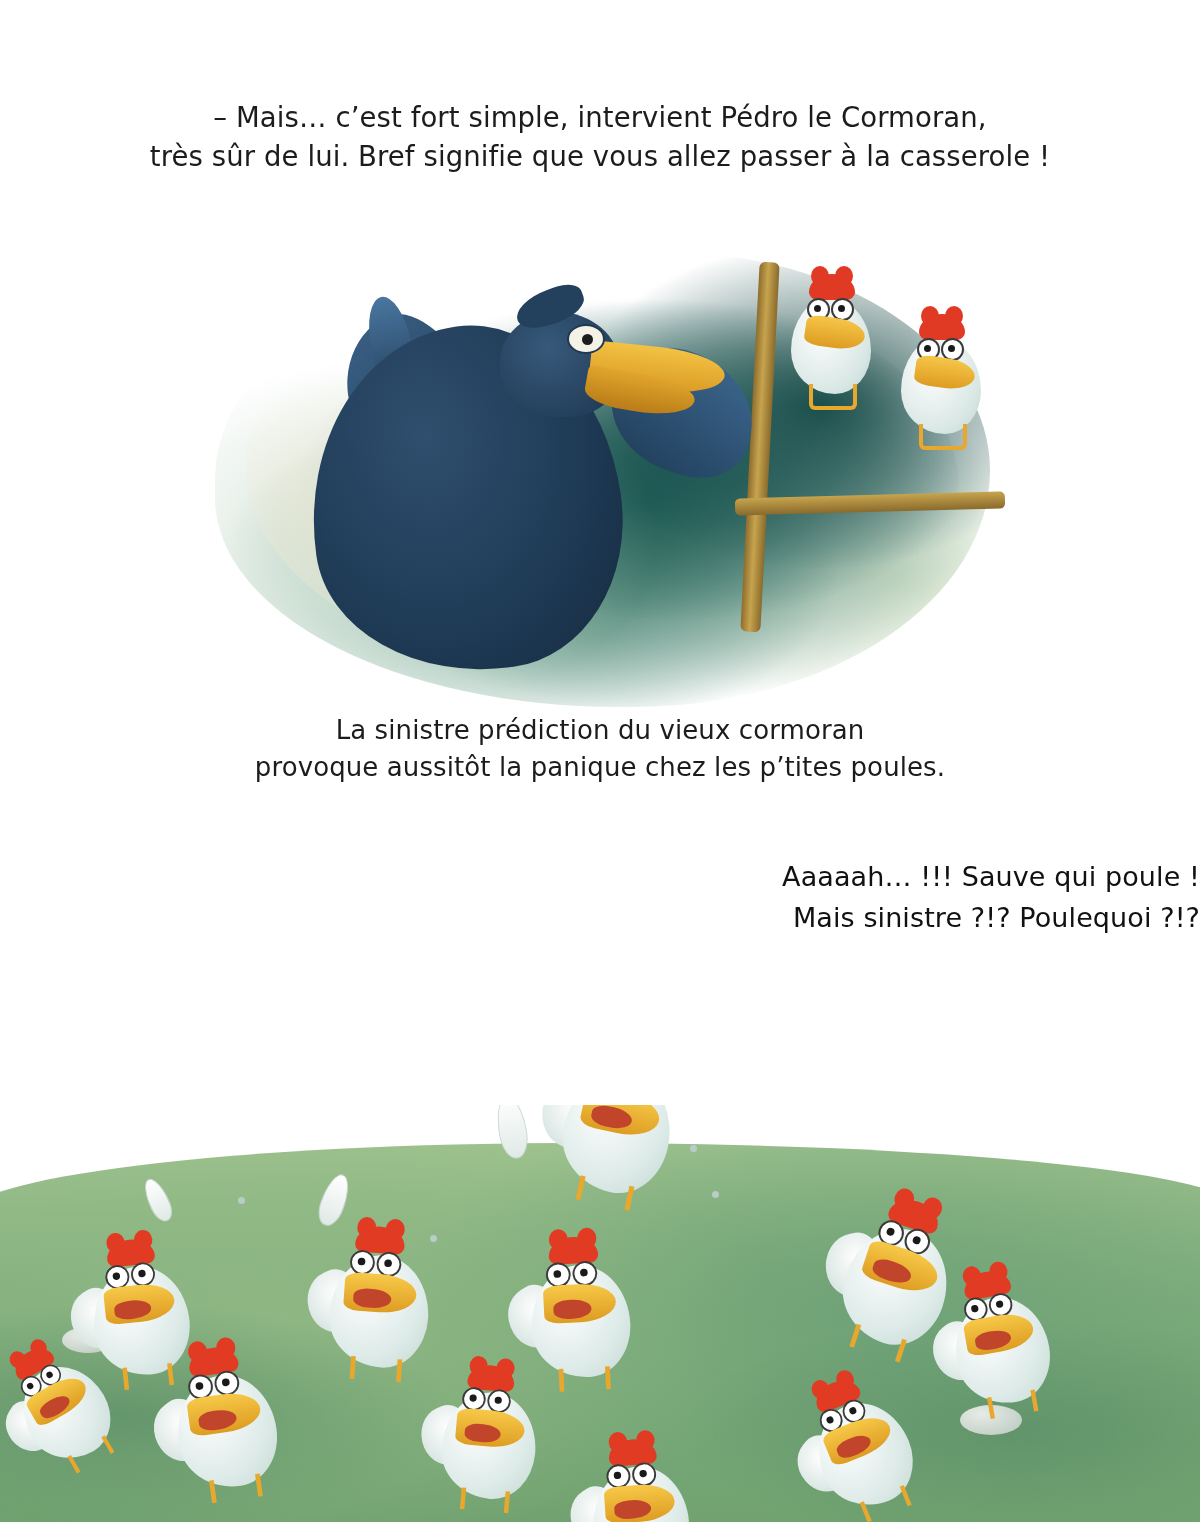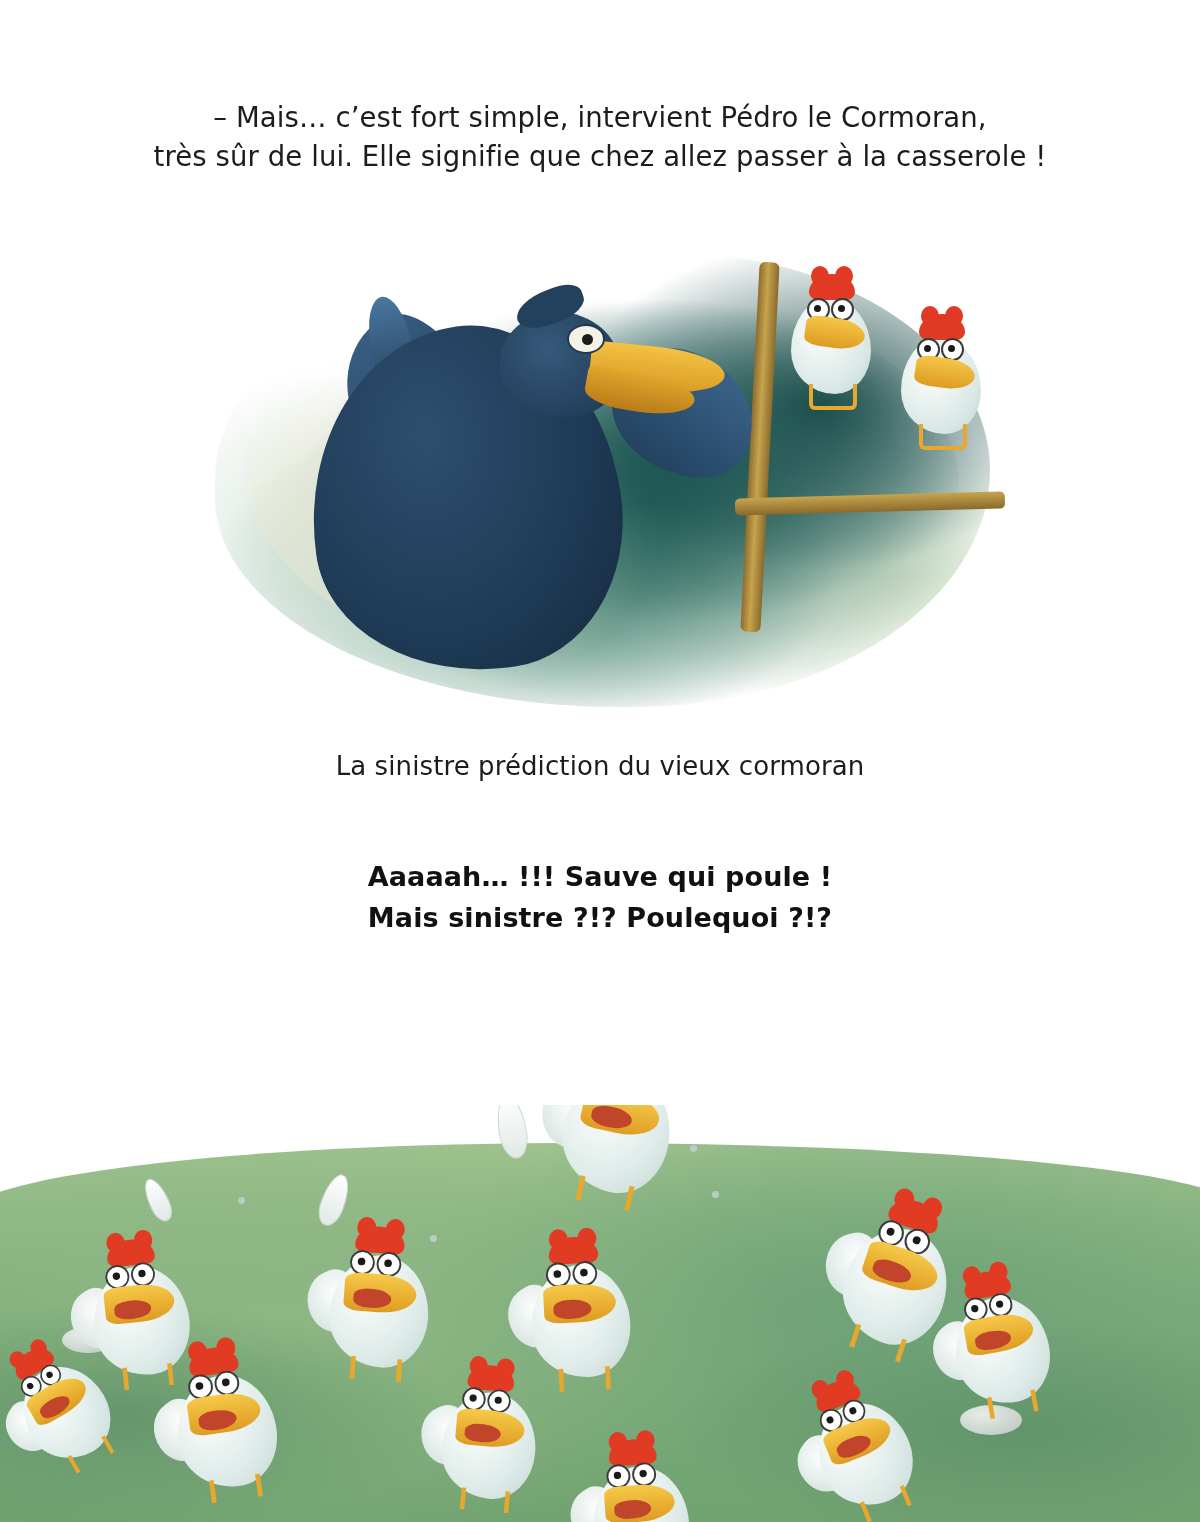--- a/index.html
+++ b/index.html
@@ -32,32 +32,33 @@
     letter-spacing: .1px;
   }
   .para-top {
     top: 98px;
     font-size: 27.5px;
     color: #1c1c1c;
   }
   .para-top .line { display: block; }
 
   .para-mid {
-    top: 748px;
+    top: 712px;
     font-size: 26px;
     color: #1c1c1c;
   }
   .para-mid .line { display: block; }
 
   .para-shout {
     top: 857px;
     font-size: 27px;
-    font-weight: bold;
+    font-weight: normal;
     color: #111111;
     line-height: 1.5;
+    text-align: right;
   }
   .para-shout .line { display: block; }
 
   
   .illus-top {
     position: absolute;
     left: 215px;
     top: 252px;
     width: 775px;
     height: 455px;
@@ -377,21 +378,21 @@
   .s2 { left: 960px; top: 300px; width: 62px; height: 30px; }
   .s3 { left: 540px; top: 200px; width: 34px; height: 18px; }
 </style>
 </head>
 <body>
 
 <div class="page">
 
   <div class="text-block para-top">
     <span class="line">– Mais… c’est fort simple, intervient Pédro le Cormoran,</span>
-    <span class="line">très sûr de lui. Elle signifie que chez allez passer à la casserole !</span>
+    <span class="line">très sûr de lui. Bref signifie que vous allez passer à la casserole !</span>
   </div>
 
   <div class="illus-top">
     <div class="blob"></div>
     <div class="blob2"></div>
 
     <div class="pole-v"></div>
     <div class="pole-h"></div>
 
     <div class="corm-wing-l"></div>
@@ -418,20 +419,21 @@
       <div class="comb"></div>
       <div class="eye l"></div>
       <div class="eye r"></div>
       <div class="beak"></div>
       <div class="feet"></div>
     </div>
   </div>
 
   <div class="text-block para-mid">
     <span class="line">La sinistre prédiction du vieux cormoran</span>
+    <span class="line">provoque aussitôt la panique chez les p’tites poules.</span>
   </div>
 
   <div class="text-block para-shout">
     <span class="line">Aaaaah… !!! Sauve qui poule !</span>
     <span class="line">Mais sinistre ?!? Poulequoi ?!?</span>
   </div>
 
   <div class="illus-bottom">
     <div class="ground"></div>
     <div class="grass-dark"></div>

